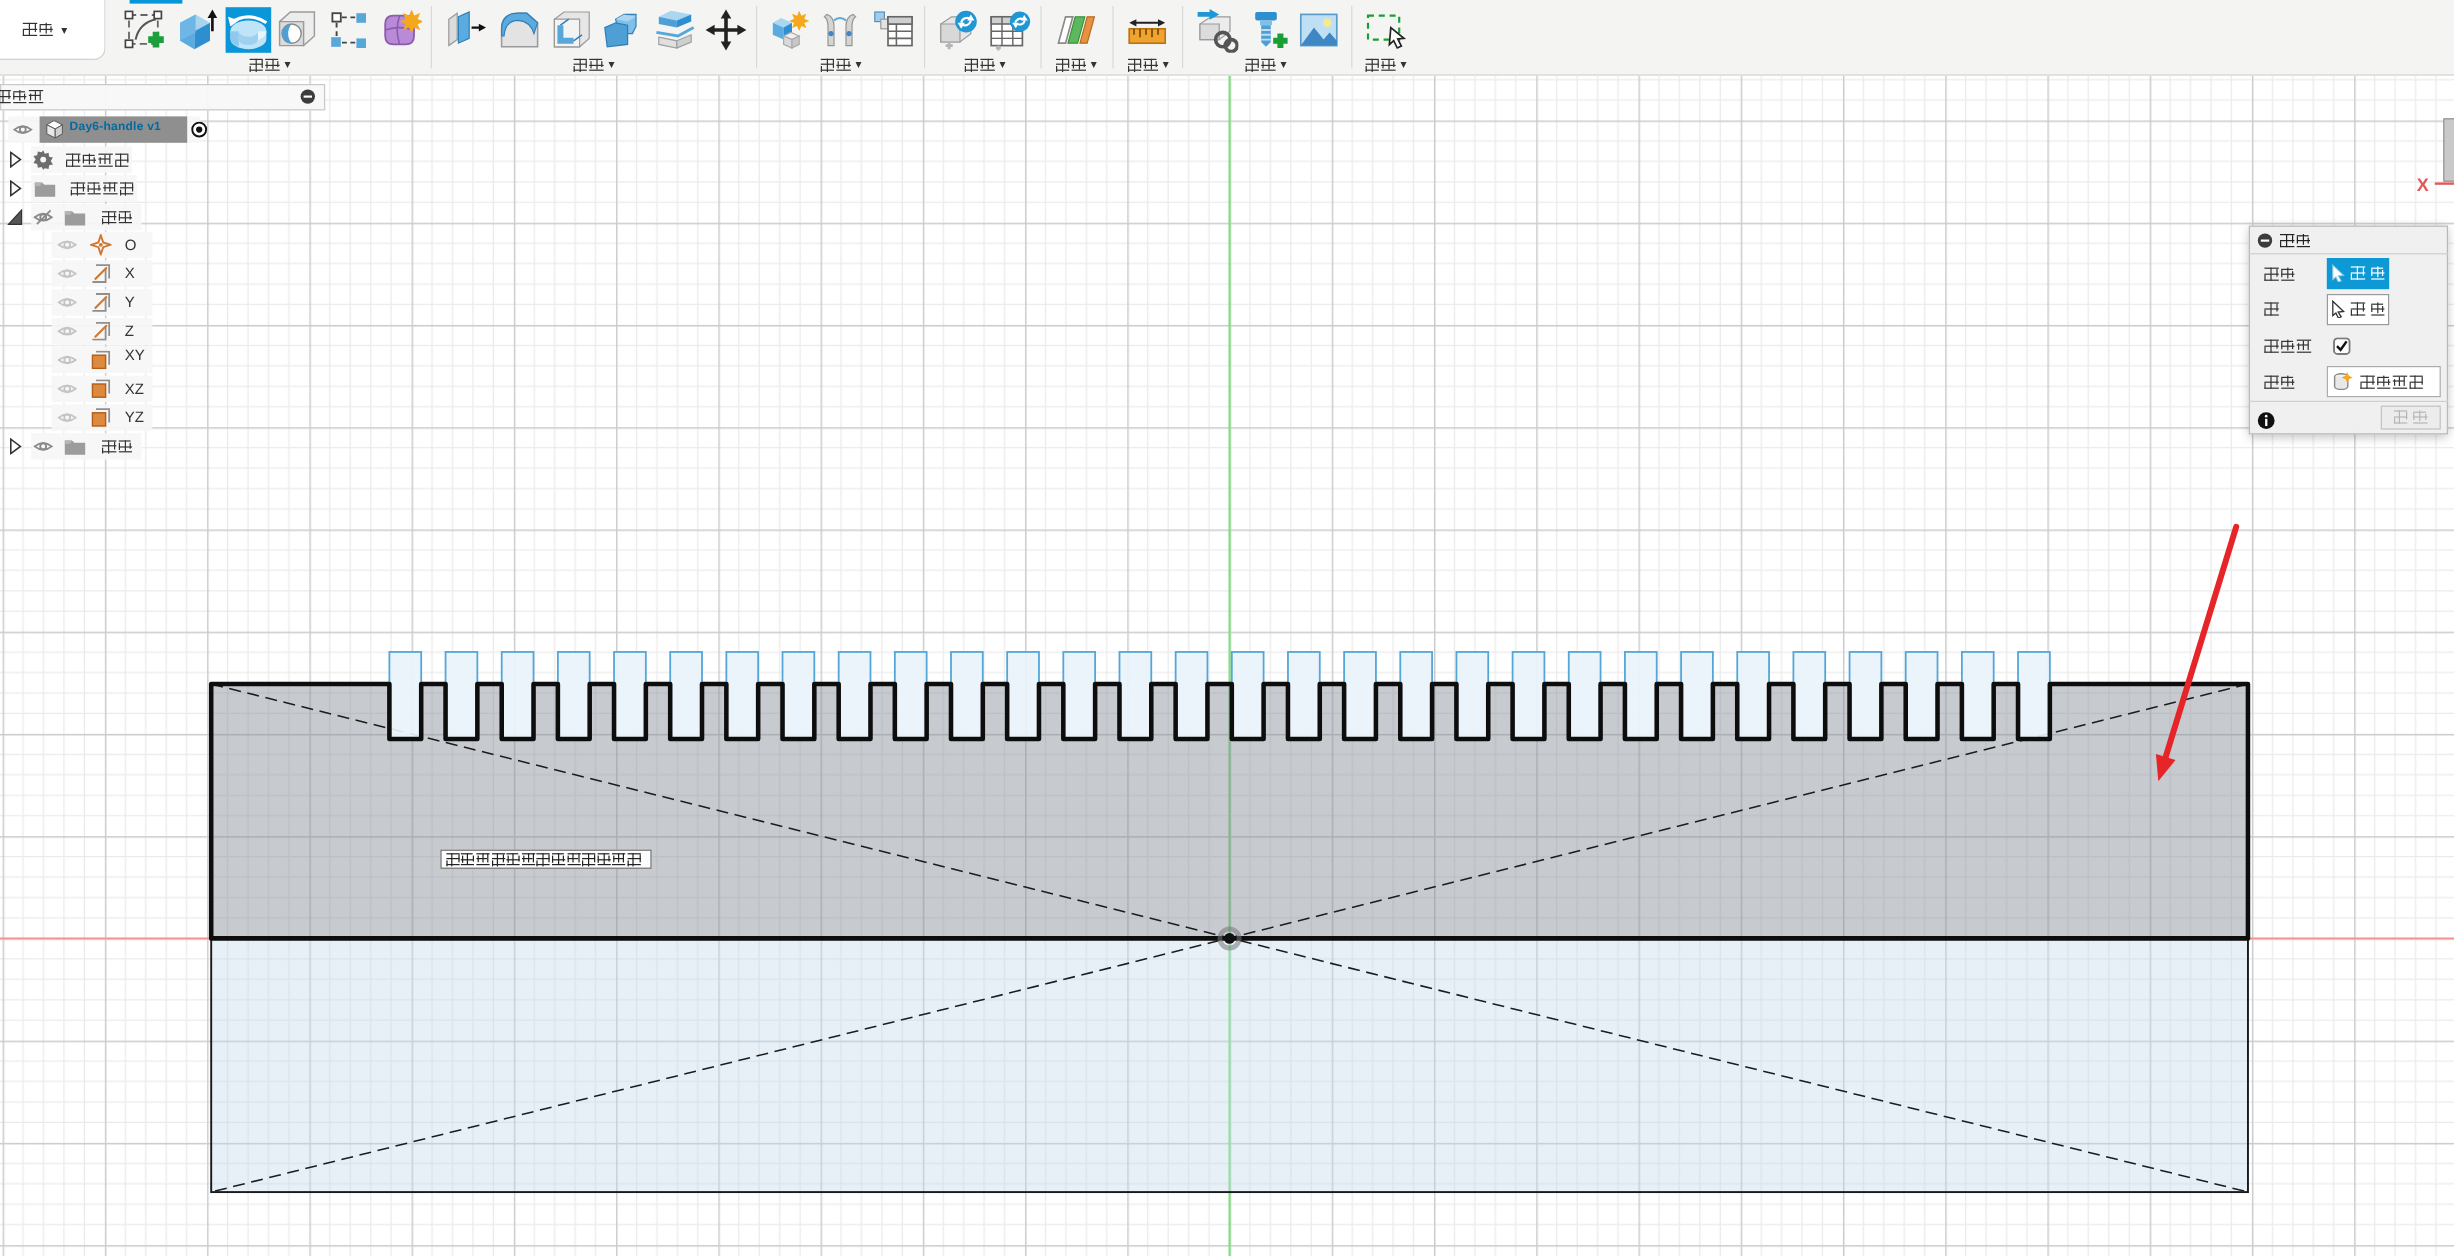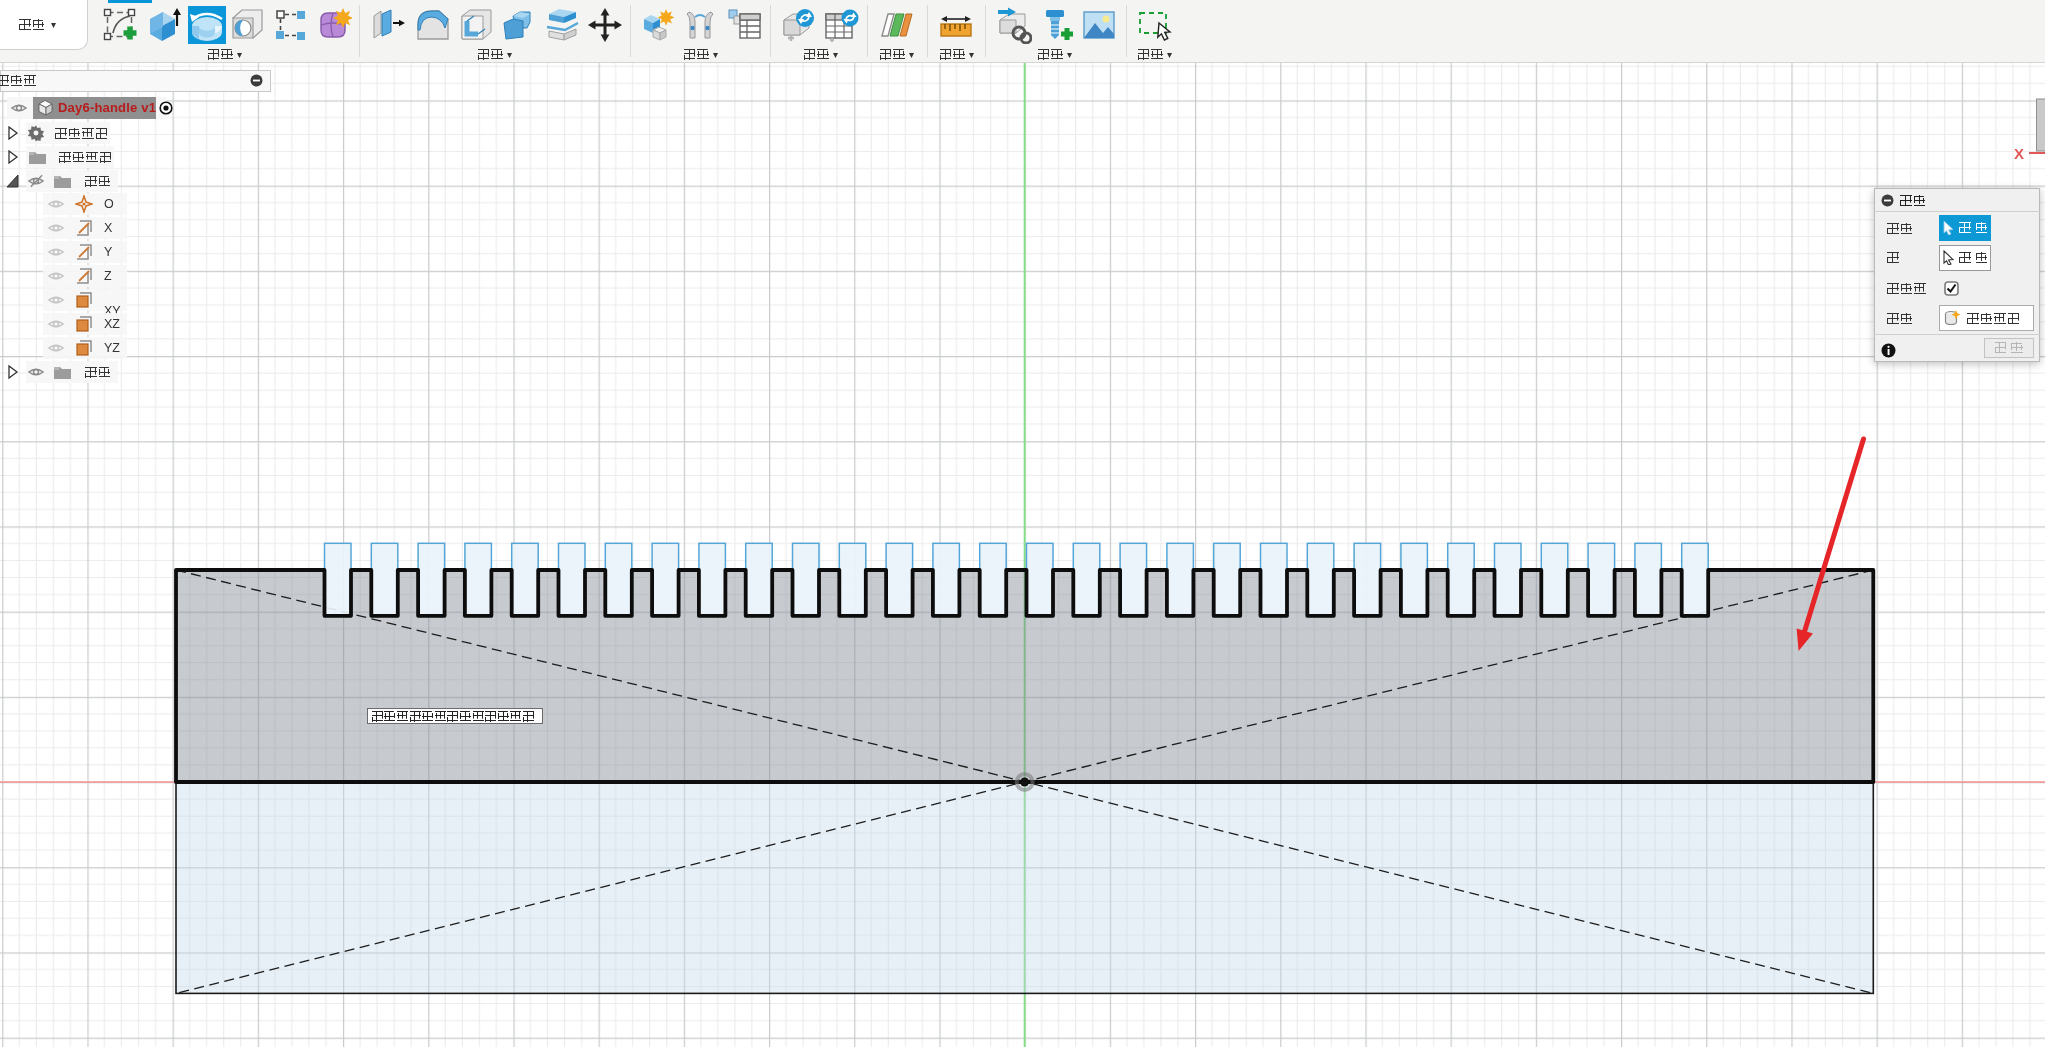--- a/index.html
+++ b/index.html
@@ -301,21 +301,21 @@
 <svg class="abs" style="left:10px;top:99px" width="18" height="18" viewBox="0 0 19 18">
 <path d="M2 9 Q9.5 3 17 9 Q9.5 15 2 9 Z" fill="none" stroke="#8a8a8a" stroke-width="1.6"></path>
 <circle cx="9.5" cy="9" r="2.6" fill="none" stroke="#8a8a8a" stroke-width="1.6"></circle>
   </svg>
 <div class="abs" style="left:33px;top:96.5px;width:123px;height:22px;background:#8f8f8f"></div>
 <svg class="abs" style="left:36px;top:98px" width="19" height="19" viewBox="0 0 19 19">
     <polygon points="3,6 9,2.5 16,6 10,9.5" fill="#fdfdfd" stroke="#555" stroke-width="0.8"></polygon>
     <polygon points="3,6 10,9.5 10,17 3,13.5" fill="#e8e8e8" stroke="#555" stroke-width="0.8"></polygon>
     <polygon points="10,9.5 16,6 16,13.5 10,17" fill="#d0d0d0" stroke="#555" stroke-width="0.8"></polygon>
   </svg>
-<div class="abs" style="left:58px;top:100px;color:#b91c1c;font-weight:bold;font-size:13px;letter-spacing:0.2px;font-family:'Liberation Sans',sans-serif">Day6-handle v1</div>
+<div class="abs" style="left:58px;top:100px;color:#0369a1;font-weight:bold;font-size:10px;letter-spacing:0.2px;font-family:'Liberation Sans',sans-serif">Day6-handle v1</div>
 <svg class="abs" style="left:159px;top:101px" width="14" height="14" viewBox="0 0 14 14">
     <circle cx="7" cy="7" r="5.8" fill="#fff" stroke="#111" stroke-width="1.6"></circle>
     <circle cx="7" cy="7" r="2.6" fill="#111"></circle>
   </svg>
 <div class="abs" style="left:26px;top:122px;width:84px;height:22px;background:rgba(246,246,246,0.92)"></div>
 <svg class="abs" style="left:7px;top:126px" width="12" height="14" viewBox="0 0 12 14">
     <polygon points="2,1 2,13 10,7" fill="#fdfdfd" stroke="#333" stroke-width="1.3"></polygon>
   </svg>
 <svg class="abs" style="left:27px;top:124px" width="18" height="18" viewBox="0 0 16 16">
     <path d="M8 1 l1.2 2.6 2.8-.6 .4 2.8 2.8 .6 -1.6 2.6 1.6 2.6 -2.8 .6 -.4 2.8 -2.8-.6 L8 15.6 6.8 13.4 4 14 3.6 11.2 .8 10.6 2.4 8 .8 5.4 3.6 4.8 4 2 6.8 2.6 Z" fill="#6d6d6d"></path>
@@ -390,21 +390,21 @@
 <div class="abs lat" style="left:104px;top:268.5px">Z</div>
 <div class="abs" style="left:43px;top:289px;width:84px;height:22px;background:rgba(246,246,246,0.92)"></div>
 <svg class="abs" style="left:47px;top:291px" width="18" height="18" viewBox="0 0 19 18">
 <path d="M2 9 Q9.5 3 17 9 Q9.5 15 2 9 Z" fill="none" stroke="#c4c4c4" stroke-width="1.6"></path>
 <circle cx="9.5" cy="9" r="2.6" fill="none" stroke="#c4c4c4" stroke-width="1.6"></circle>
   </svg>
 <svg class="abs" style="left:76px;top:292px" width="16" height="16" viewBox="0 0 16 16">
     <path d="M4 1 H15 V12" fill="none" stroke="#8f8f8f" stroke-width="1.5"></path>
     <rect x="1" y="4" width="11" height="11" fill="#de8a3e" stroke="#b05f1d" stroke-width="1.2"></rect>
   </svg>
-<div class="abs lat" style="left:104px;top:304px">XY</div>
+<div class="abs lat" style="left:104px;top:289px">XY</div>
 <div class="abs" style="left:43px;top:313px;width:84px;height:22px;background:rgba(246,246,246,0.92)"></div>
 <svg class="abs" style="left:47px;top:315px" width="18" height="18" viewBox="0 0 19 18">
 <path d="M2 9 Q9.5 3 17 9 Q9.5 15 2 9 Z" fill="none" stroke="#c4c4c4" stroke-width="1.6"></path>
 <circle cx="9.5" cy="9" r="2.6" fill="none" stroke="#c4c4c4" stroke-width="1.6"></circle>
   </svg>
 <svg class="abs" style="left:76px;top:316px" width="16" height="16" viewBox="0 0 16 16">
     <path d="M4 1 H15 V12" fill="none" stroke="#8f8f8f" stroke-width="1.5"></path>
     <rect x="1" y="4" width="11" height="11" fill="#de8a3e" stroke="#b05f1d" stroke-width="1.2"></rect>
   </svg>
 <div class="abs lat" style="left:104px;top:316.5px">XZ</div>

